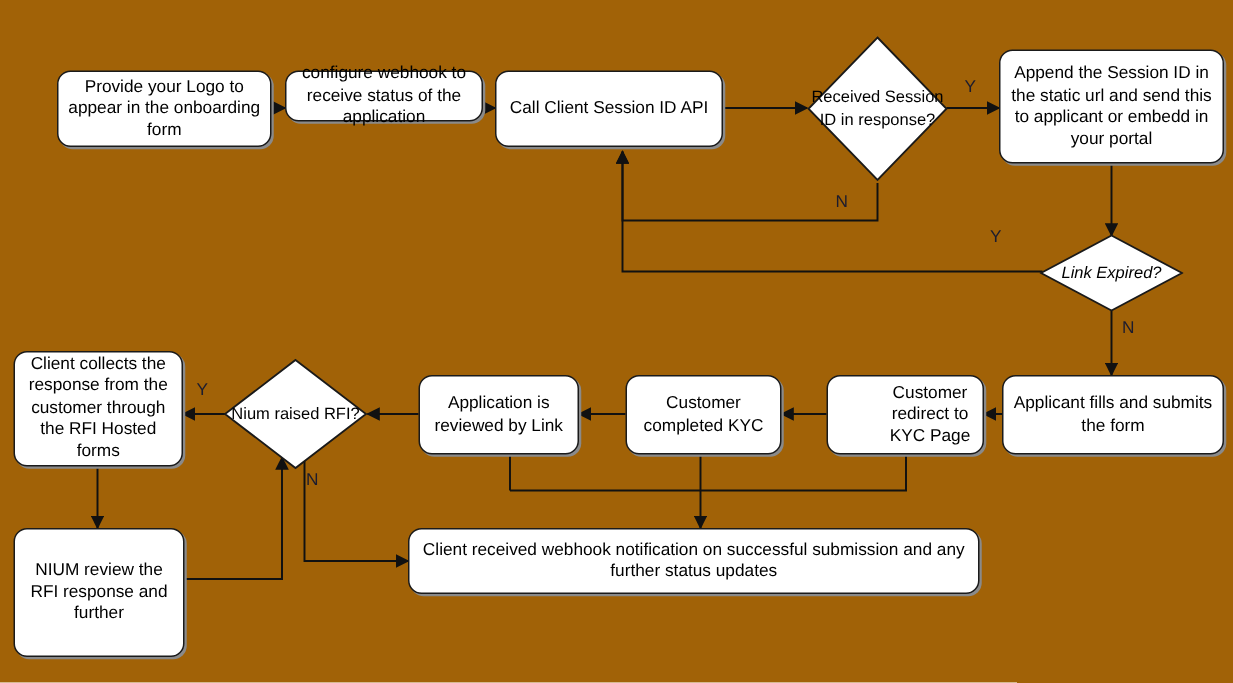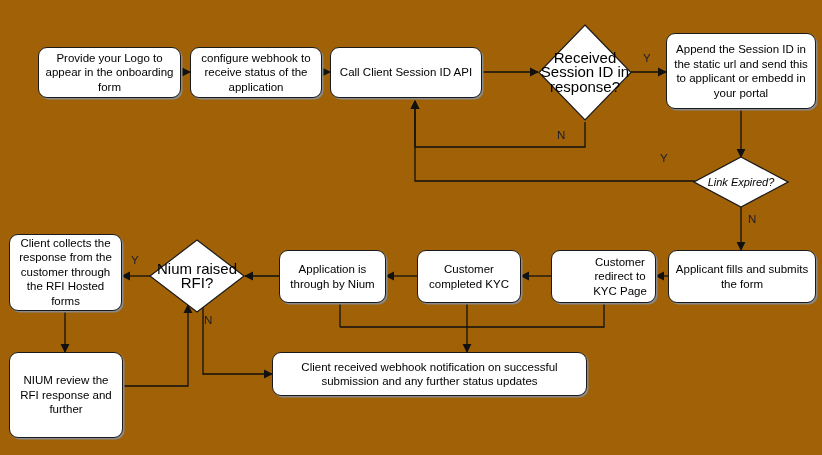--- a/index.html
+++ b/index.html
@@ -57,21 +57,21 @@
   .diamond-label {
     position: absolute;
     left: 0;
     top: 0;
     width: 100%;
     height: 100%;
     display: flex;
     align-items: center;
     justify-content: center;
     text-align: center;
-    font-size: 15px;
+    font-size: 11px;
     line-height: 14.5px;
     color: #000000;
   }
   .edge-label {
     position: absolute;
     font-size: 11.5px;
     color: #1c1c2e;
     z-index: 3;
     white-space: nowrap;
   }
@@ -126,21 +126,21 @@
       <path d="M 123 386 L 188 386 L 188 305" marker-end="url(#ah)"></path>
 
       <path d="M 203 305 L 203 374 L 272 374" marker-end="url(#ah)"></path>
     </g>
   </svg>
 
   <div class="node proc" style="left:38px; top:47px; width:143px; height:51px;">
     <span>Provide your Logo to appear in the onboarding  form</span>
   </div>
 
-  <div class="node proc" style="left:190px; top:47px; width:132px; height:51px;">
+  <div class="node proc" style="left:190px; top:47px; width:132px; height:34px;">
     <span>configure webhook to receive status of the application</span>
   </div>
 
   <div class="node proc" style="left:330px; top:47px; width:152px; height:51px;">
     <span>Call Client Session ID API</span>
   </div>
 
   <div class="diamond-wrap" style="left:538px; top:24px; width:94px; height:97px;">
     <svg class="diamond-shape" viewBox="0 0 94 97" preserveAspectRatio="none">
       <polygon points="47,1 93,48.5 47,96 1,48.5" fill="#ffffff" stroke="#1a1a1a" stroke-width="1.2"></polygon>
@@ -165,39 +165,39 @@
 
   <div class="node proc" style="left:551px; top:250px; width:105px; height:53px;padding-left:38px;">
     <span>Customer redirect to KYC Page</span>
   </div>
 
   <div class="node proc" style="left:417px; top:250px; width:104px; height:53px;justify-content:flex-end;">
     <span>Customer completed KYC</span>
   </div>
 
   <div class="node proc" style="left:279px; top:250px; width:107px; height:53px;">
-    <span>Application is through by Nium</span>
+    <span>Application is reviewed by Link</span>
   </div>
 
   <div class="diamond-wrap" style="left:149px; top:239px; width:96px; height:74px;">
     <svg class="diamond-shape" viewBox="0 0 96 74" preserveAspectRatio="none">
       <polygon points="48,1 95,37 48,73 1,37" fill="#ffffff" stroke="#1a1a1a" stroke-width="1.2"></polygon>
     </svg>
     <div class="diamond-label">Nium raised RFI?</div>
   </div>
 
   <div class="node proc" style="left:9px; top:234px; width:113px; height:77px;align-items:flex-end;">
     <span>Client collects the response from the customer through the RFI Hosted forms</span>
   </div>
 
   <div class="node proc" style="left:9px; top:352px; width:114px; height:86px;">
     <span>NIUM review the RFI response and further</span>
   </div>
 
-  <div class="node proc" style="left:272px; top:352px; width:315px; height:44px;">
+  <div class="node proc" style="left:272px; top:352px; width:381px; height:44px;">
     <span>Client received webhook notification on successful submission and any further status updates</span>
   </div>
 
   <div class="edge-label" style="left:643px; top:52px;">Y</div>
   <div class="edge-label" style="left:557px; top:129px;">N</div>
   <div class="edge-label" style="left:660px; top:152px;">Y</div>
   <div class="edge-label" style="left:748px; top:213px;">N</div>
   <div class="edge-label" style="left:131px; top:254px;">Y</div>
   <div class="edge-label" style="left:204px; top:314px;">N</div>
 

